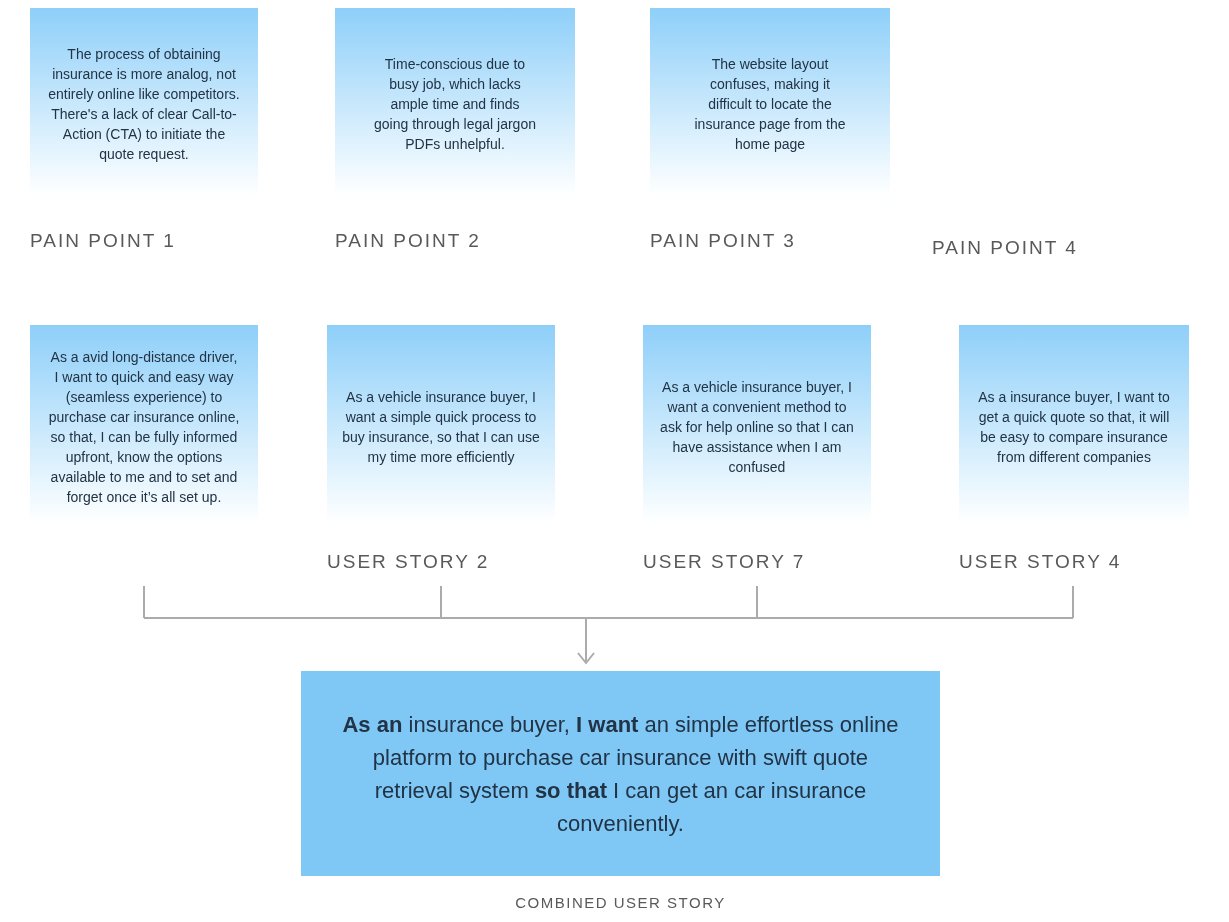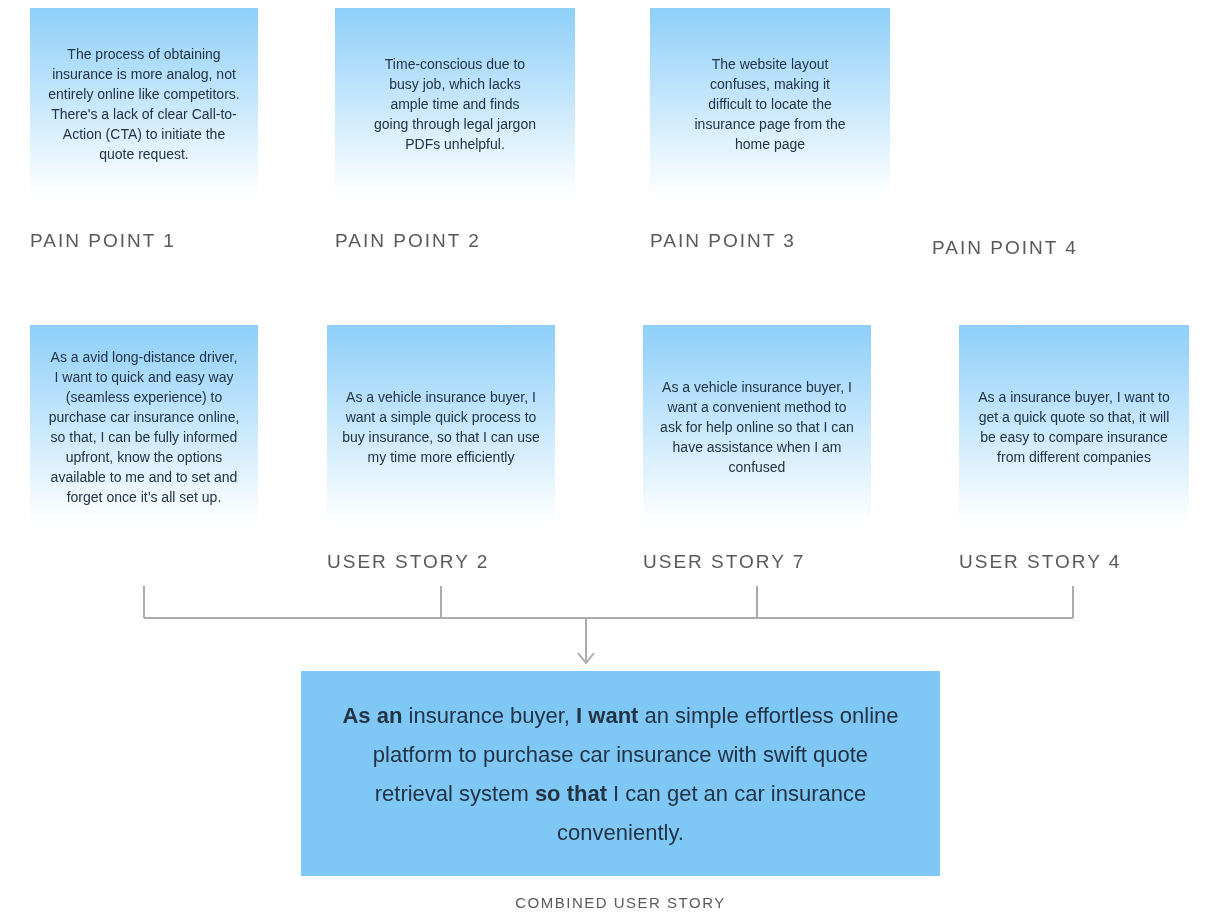--- a/index.html
+++ b/index.html
@@ -53,21 +53,21 @@
   .combined-box{
     position:absolute;
     left:301px;top:671px;width:639px;height:205px;
     background:var(--combined-box);
     display:flex;align-items:center;justify-content:center;
   }
   .combined-text{
     white-space:pre-line;
     text-align:center;
     font-size:22px;
-    line-height:39px;
+    line-height:33px;
     color:var(--body-text);
     padding:0 6px;
   }
   .combined-text .b{font-weight:800;}
   .combined-label{
     position:absolute;
     left:301px;top:894px;width:639px;
     text-align:center;
     font-size:15px;
     letter-spacing:1.5px;

